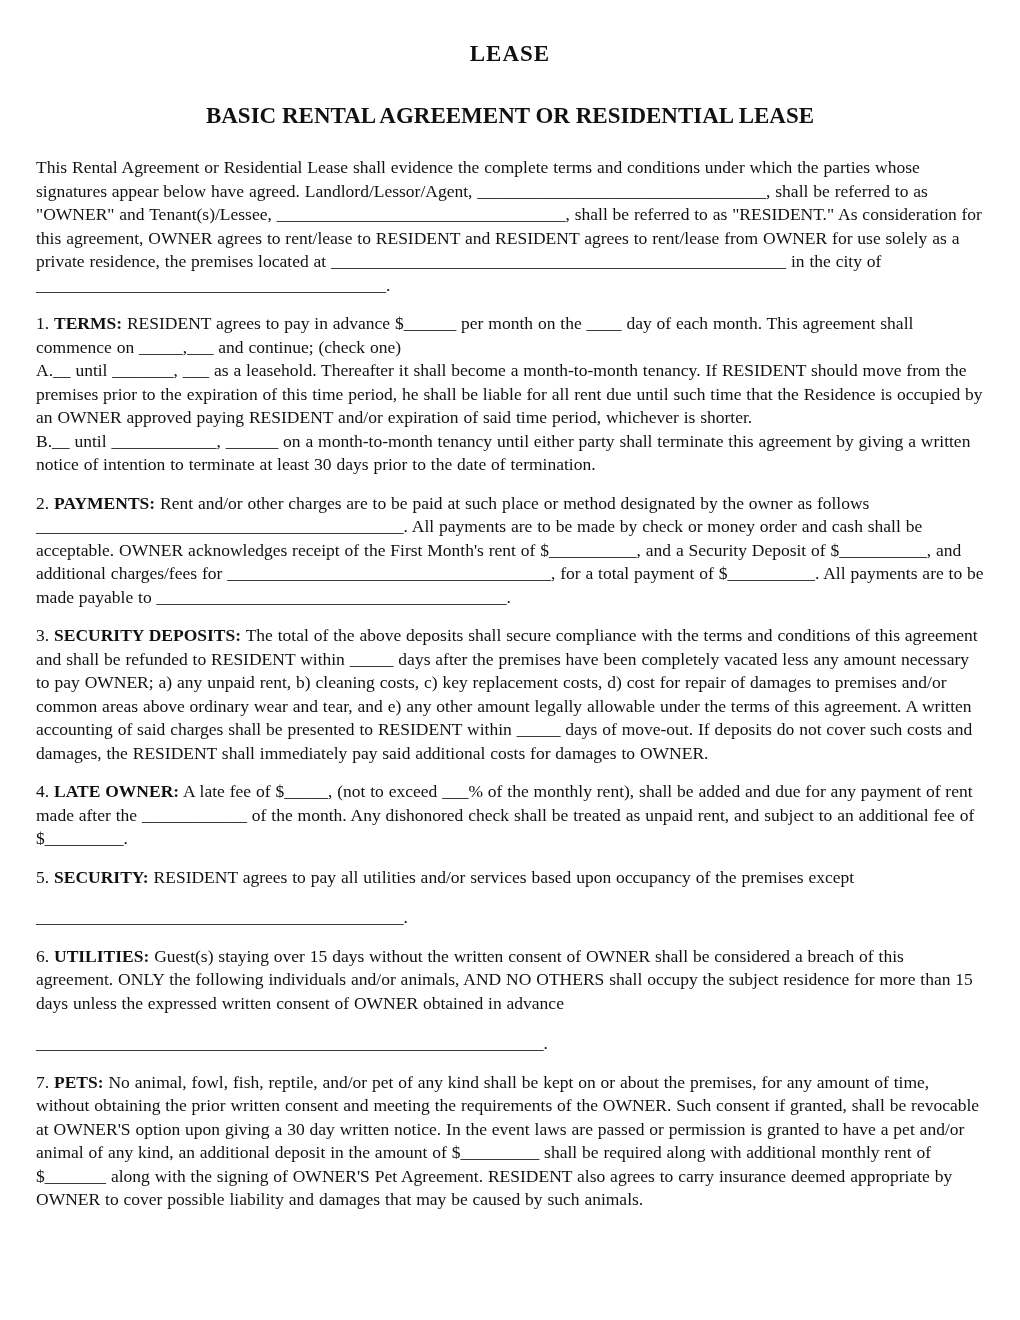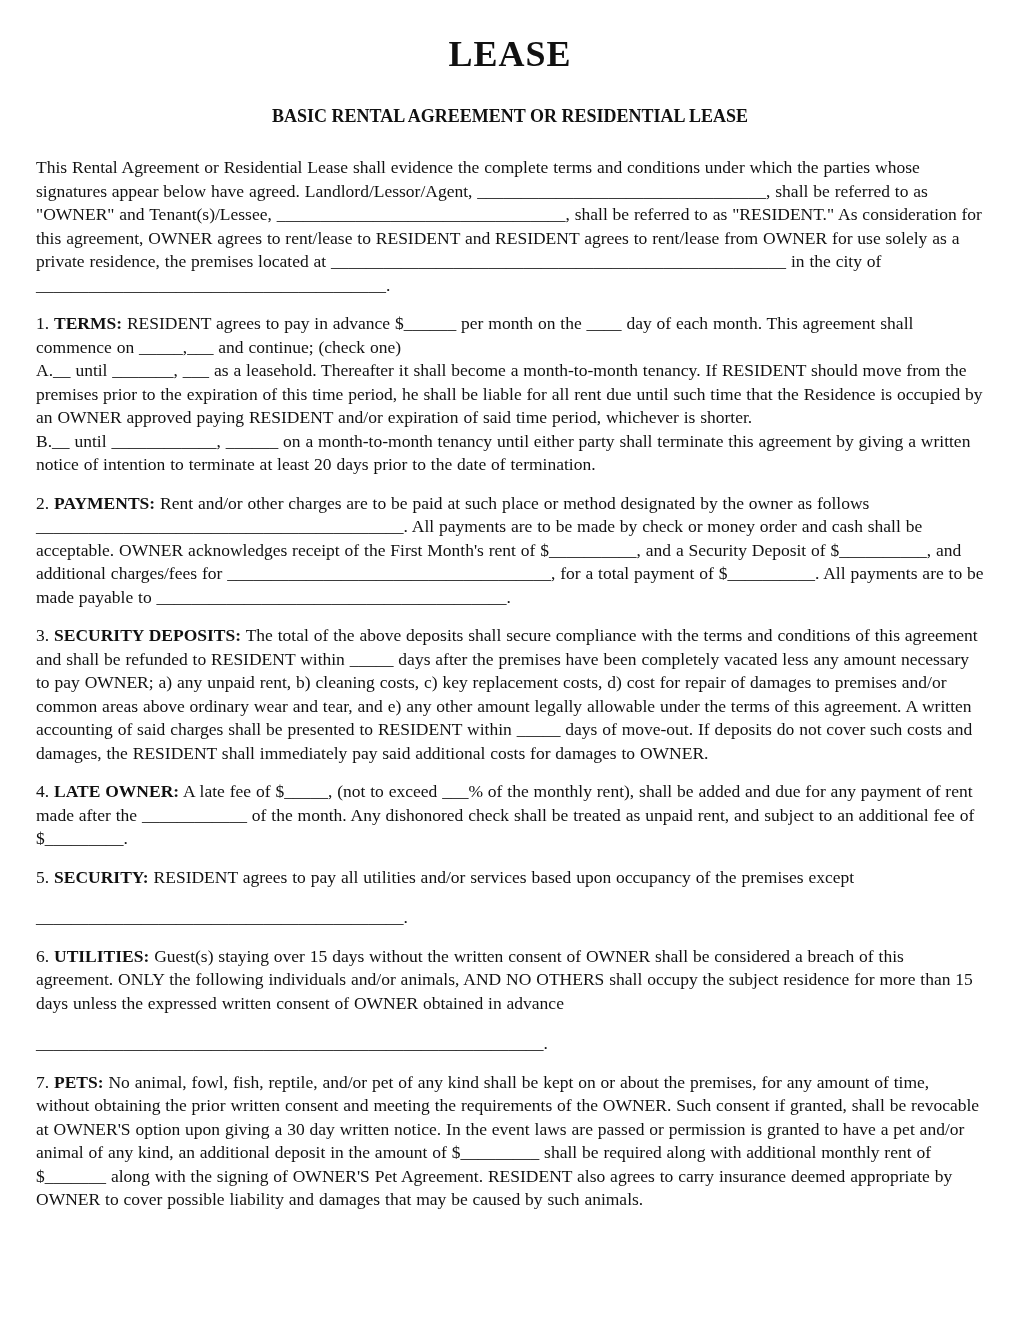--- a/index.html
+++ b/index.html
@@ -16,29 +16,29 @@
   }
   .page {
     padding: 22px 36px 0 36px;
     box-sizing: border-box;
     width: 1020px;
     height: 1320px;
   }
   .doc-title {
     text-align: center;
     font-weight: bold;
-    font-size: 36px;
+    font-size: 23px;
     line-height: 36px;
     letter-spacing: 1px;
     margin: 14px 0 0 0;
   }
   .doc-subtitle {
     text-align: center;
     font-weight: bold;
-    font-size: 18px;
+    font-size: 23px;
     line-height: 26px;
     margin: 31px 0 0 0;
   }
   .para {
     font-size: 17.5px;
     line-height: 23.5px;
     margin: 0;
     text-align: left;
     word-spacing: 0.5px;
     font-family: Liberation Serif, serif;
@@ -61,21 +61,21 @@
 
   <div class="doc-title">LEASE</div>
 
   <div class="doc-subtitle">BASIC RENTAL AGREEMENT OR RESIDENTIAL LEASE</div>
 
   <p class="para intro">This Rental Agreement or Residential Lease shall evidence the complete terms and conditions under which the parties whose signatures appear below have agreed. Landlord/Lessor/Agent, _________________________________, shall be referred to as "OWNER" and Tenant(s)/Lessee, _________________________________, shall be referred to as "RESIDENT." As consideration for this agreement, OWNER agrees to rent/lease to RESIDENT and RESIDENT agrees to rent/lease from OWNER for use solely as a private residence, the premises located at ____________________________________________________ in the city of ________________________________________.</p>
 
   <div class="section">
     <p class="para"><span>1.</span> <b>TERMS:</b> <span>RESIDENT agrees to pay in advance $______ per month on the ____ day of each month. This agreement shall commence on _____,___ and continue; (check one)</span></p>
     <p class="para">A.__ until _______, ___ as a leasehold. Thereafter it shall become a month-to-month tenancy. If RESIDENT should move from the premises prior to the expiration of this time period, he shall be liable for all rent due until such time that the Residence is occupied by an OWNER approved paying RESIDENT and/or expiration of said time period, whichever is shorter.</p>
-    <p class="para">B.__ until ____________, ______ on a month-to-month tenancy until either party shall terminate this agreement by giving a written notice of intention to terminate at least 20 days prior to the date of termination.</p>
+    <p class="para">B.__ until ____________, ______ on a month-to-month tenancy until either party shall terminate this agreement by giving a written notice of intention to terminate at least 30 days prior to the date of termination.</p>
   </div>
 
   <div class="section">
     <p class="para"><span>2.</span> <b>PAYMENTS:</b> <span>Rent and/or other charges are to be paid at such place or method designated by the owner as follows __________________________________________. All payments are to be made by check or money order and cash shall be acceptable. OWNER acknowledges receipt of the First Month's rent of $__________, and a Security Deposit of $__________, and additional charges/fees for _____________________________________, for a total payment of $__________. All payments are to be made payable to ________________________________________.</span></p>
   </div>
 
   <div class="section">
     <p class="para"><span>3.</span> <b>SECURITY DEPOSITS:</b> <span>The total of the above deposits shall secure compliance with the terms and conditions of this agreement and shall be refunded to RESIDENT within _____ days after the premises have been completely vacated less any amount necessary to pay OWNER; a) any unpaid rent, b) cleaning costs, c) key replacement costs, d) cost for repair of damages to premises and/or common areas above ordinary wear and tear, and e) any other amount legally allowable under the terms of this agreement. A written accounting of said charges shall be presented to RESIDENT within _____ days of move-out. If deposits do not cover such costs and damages, the RESIDENT shall immediately pay said additional costs for damages to OWNER.</span></p>
   </div>
 

